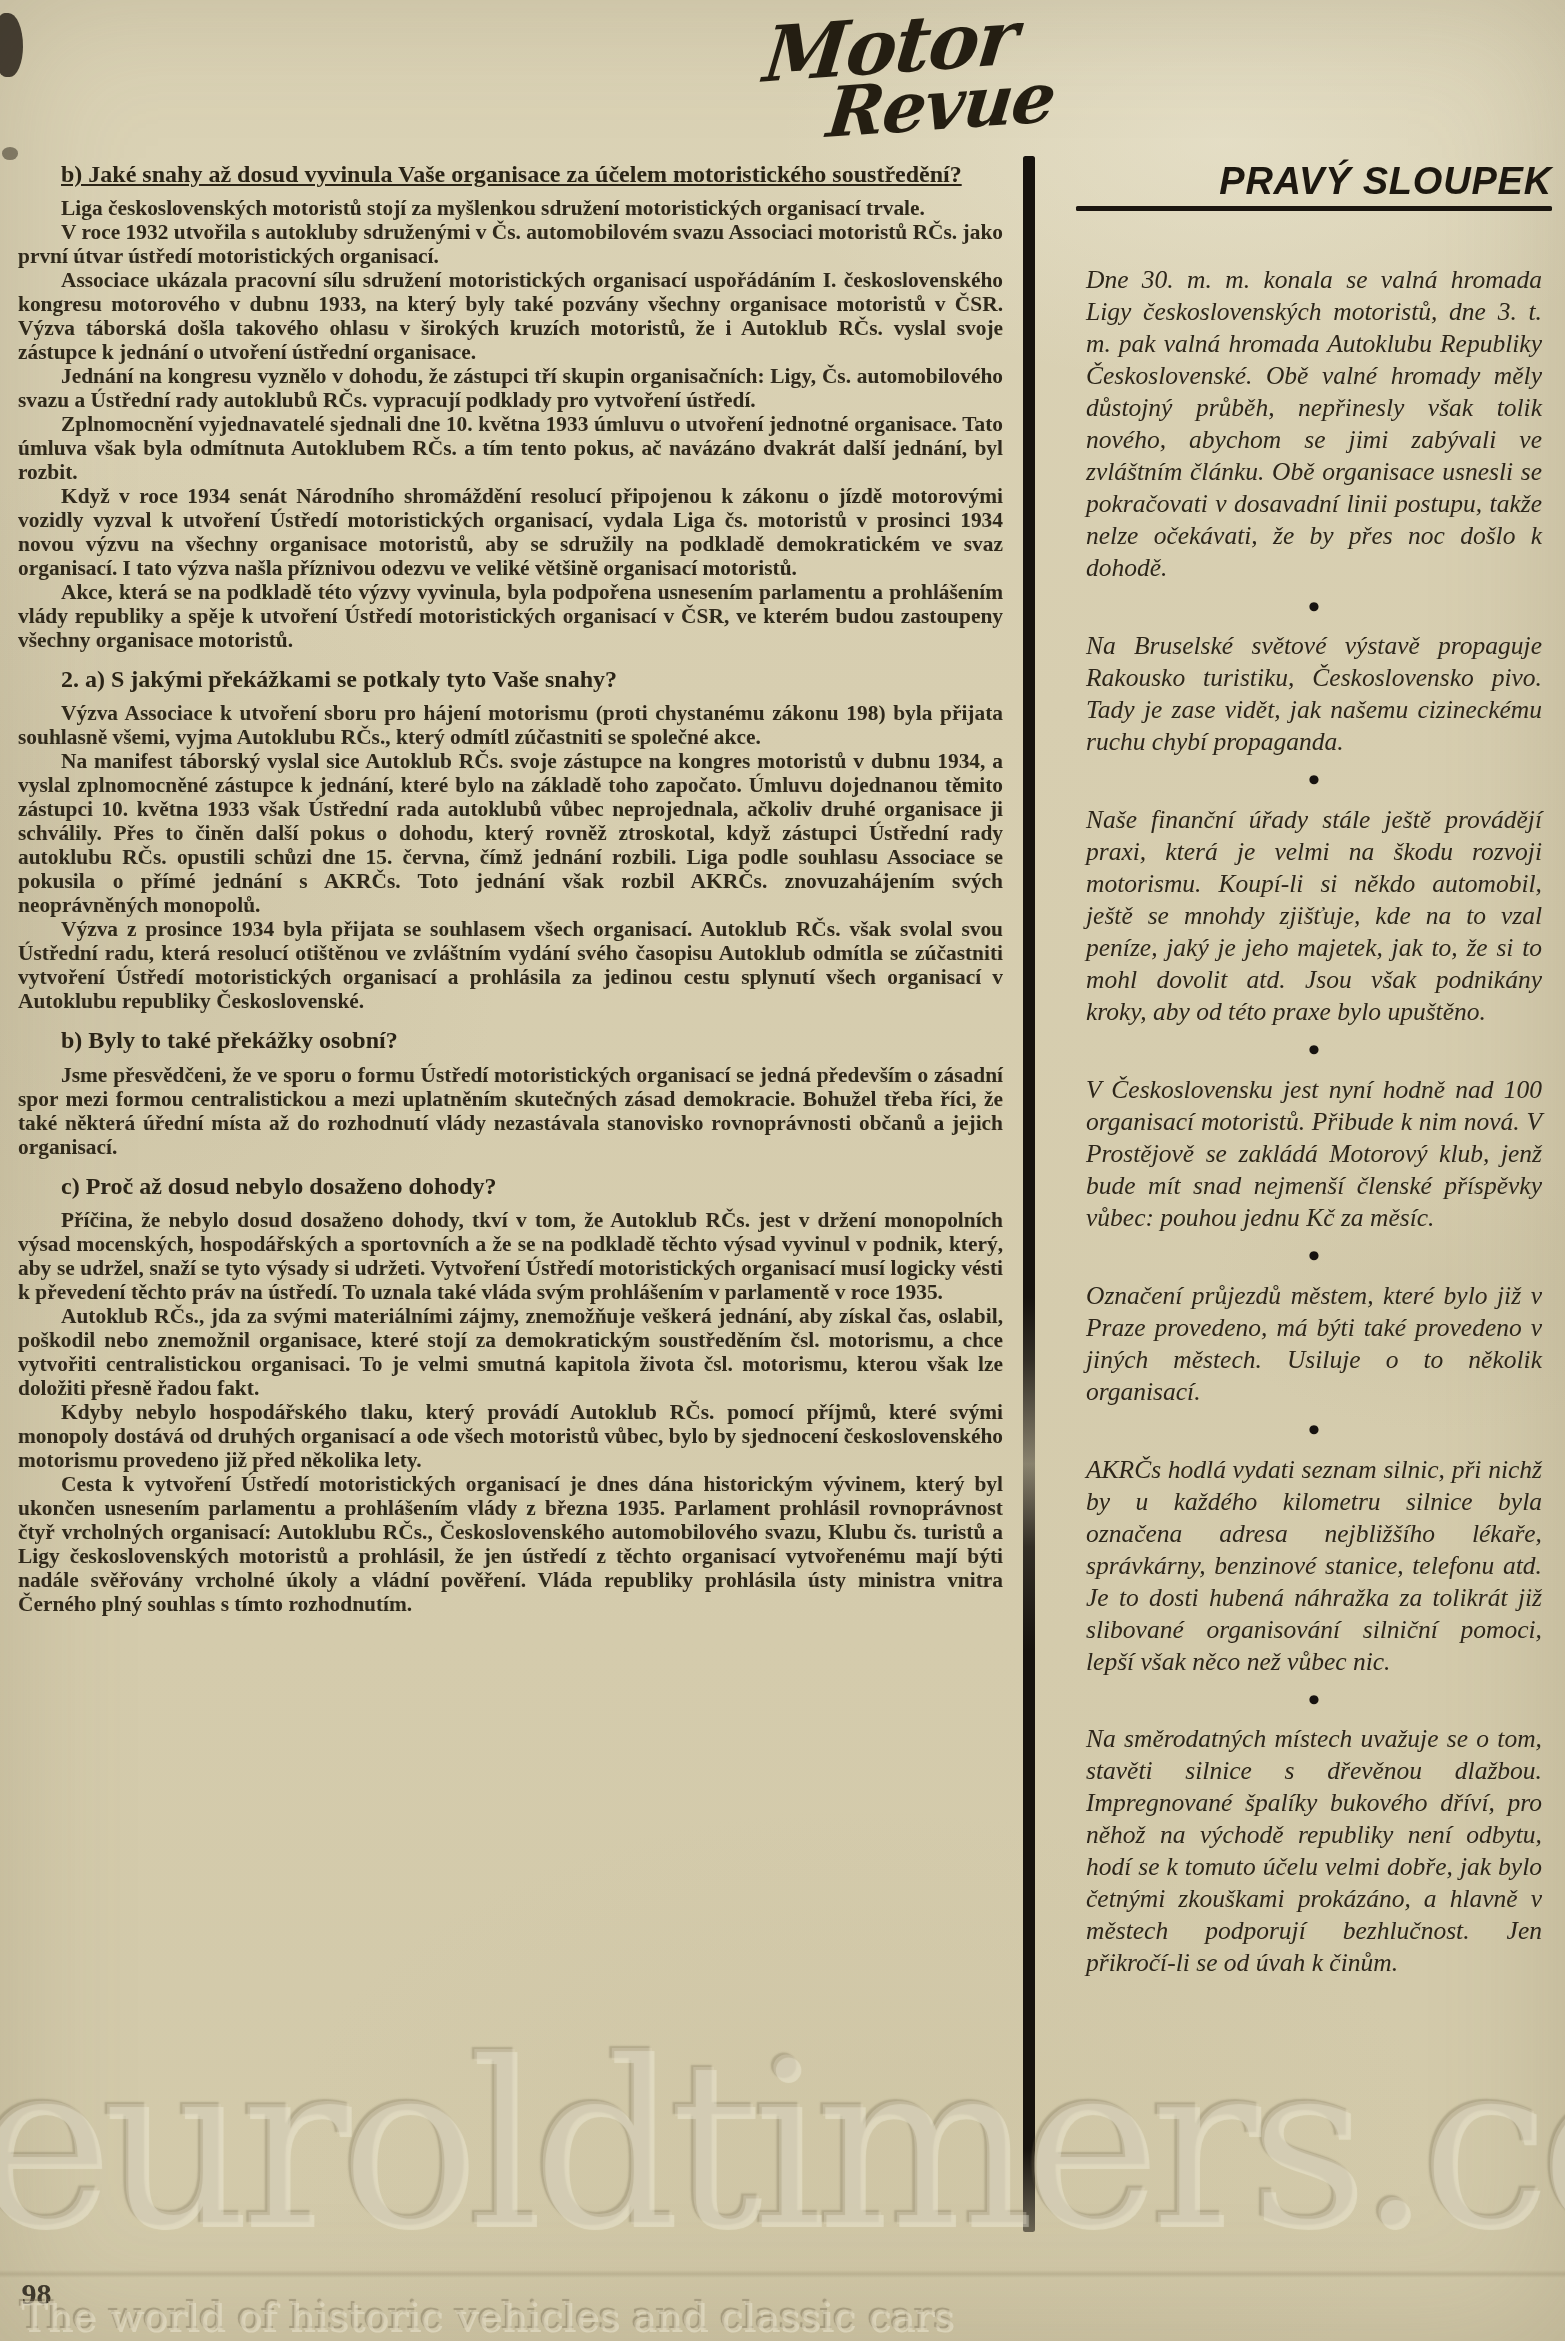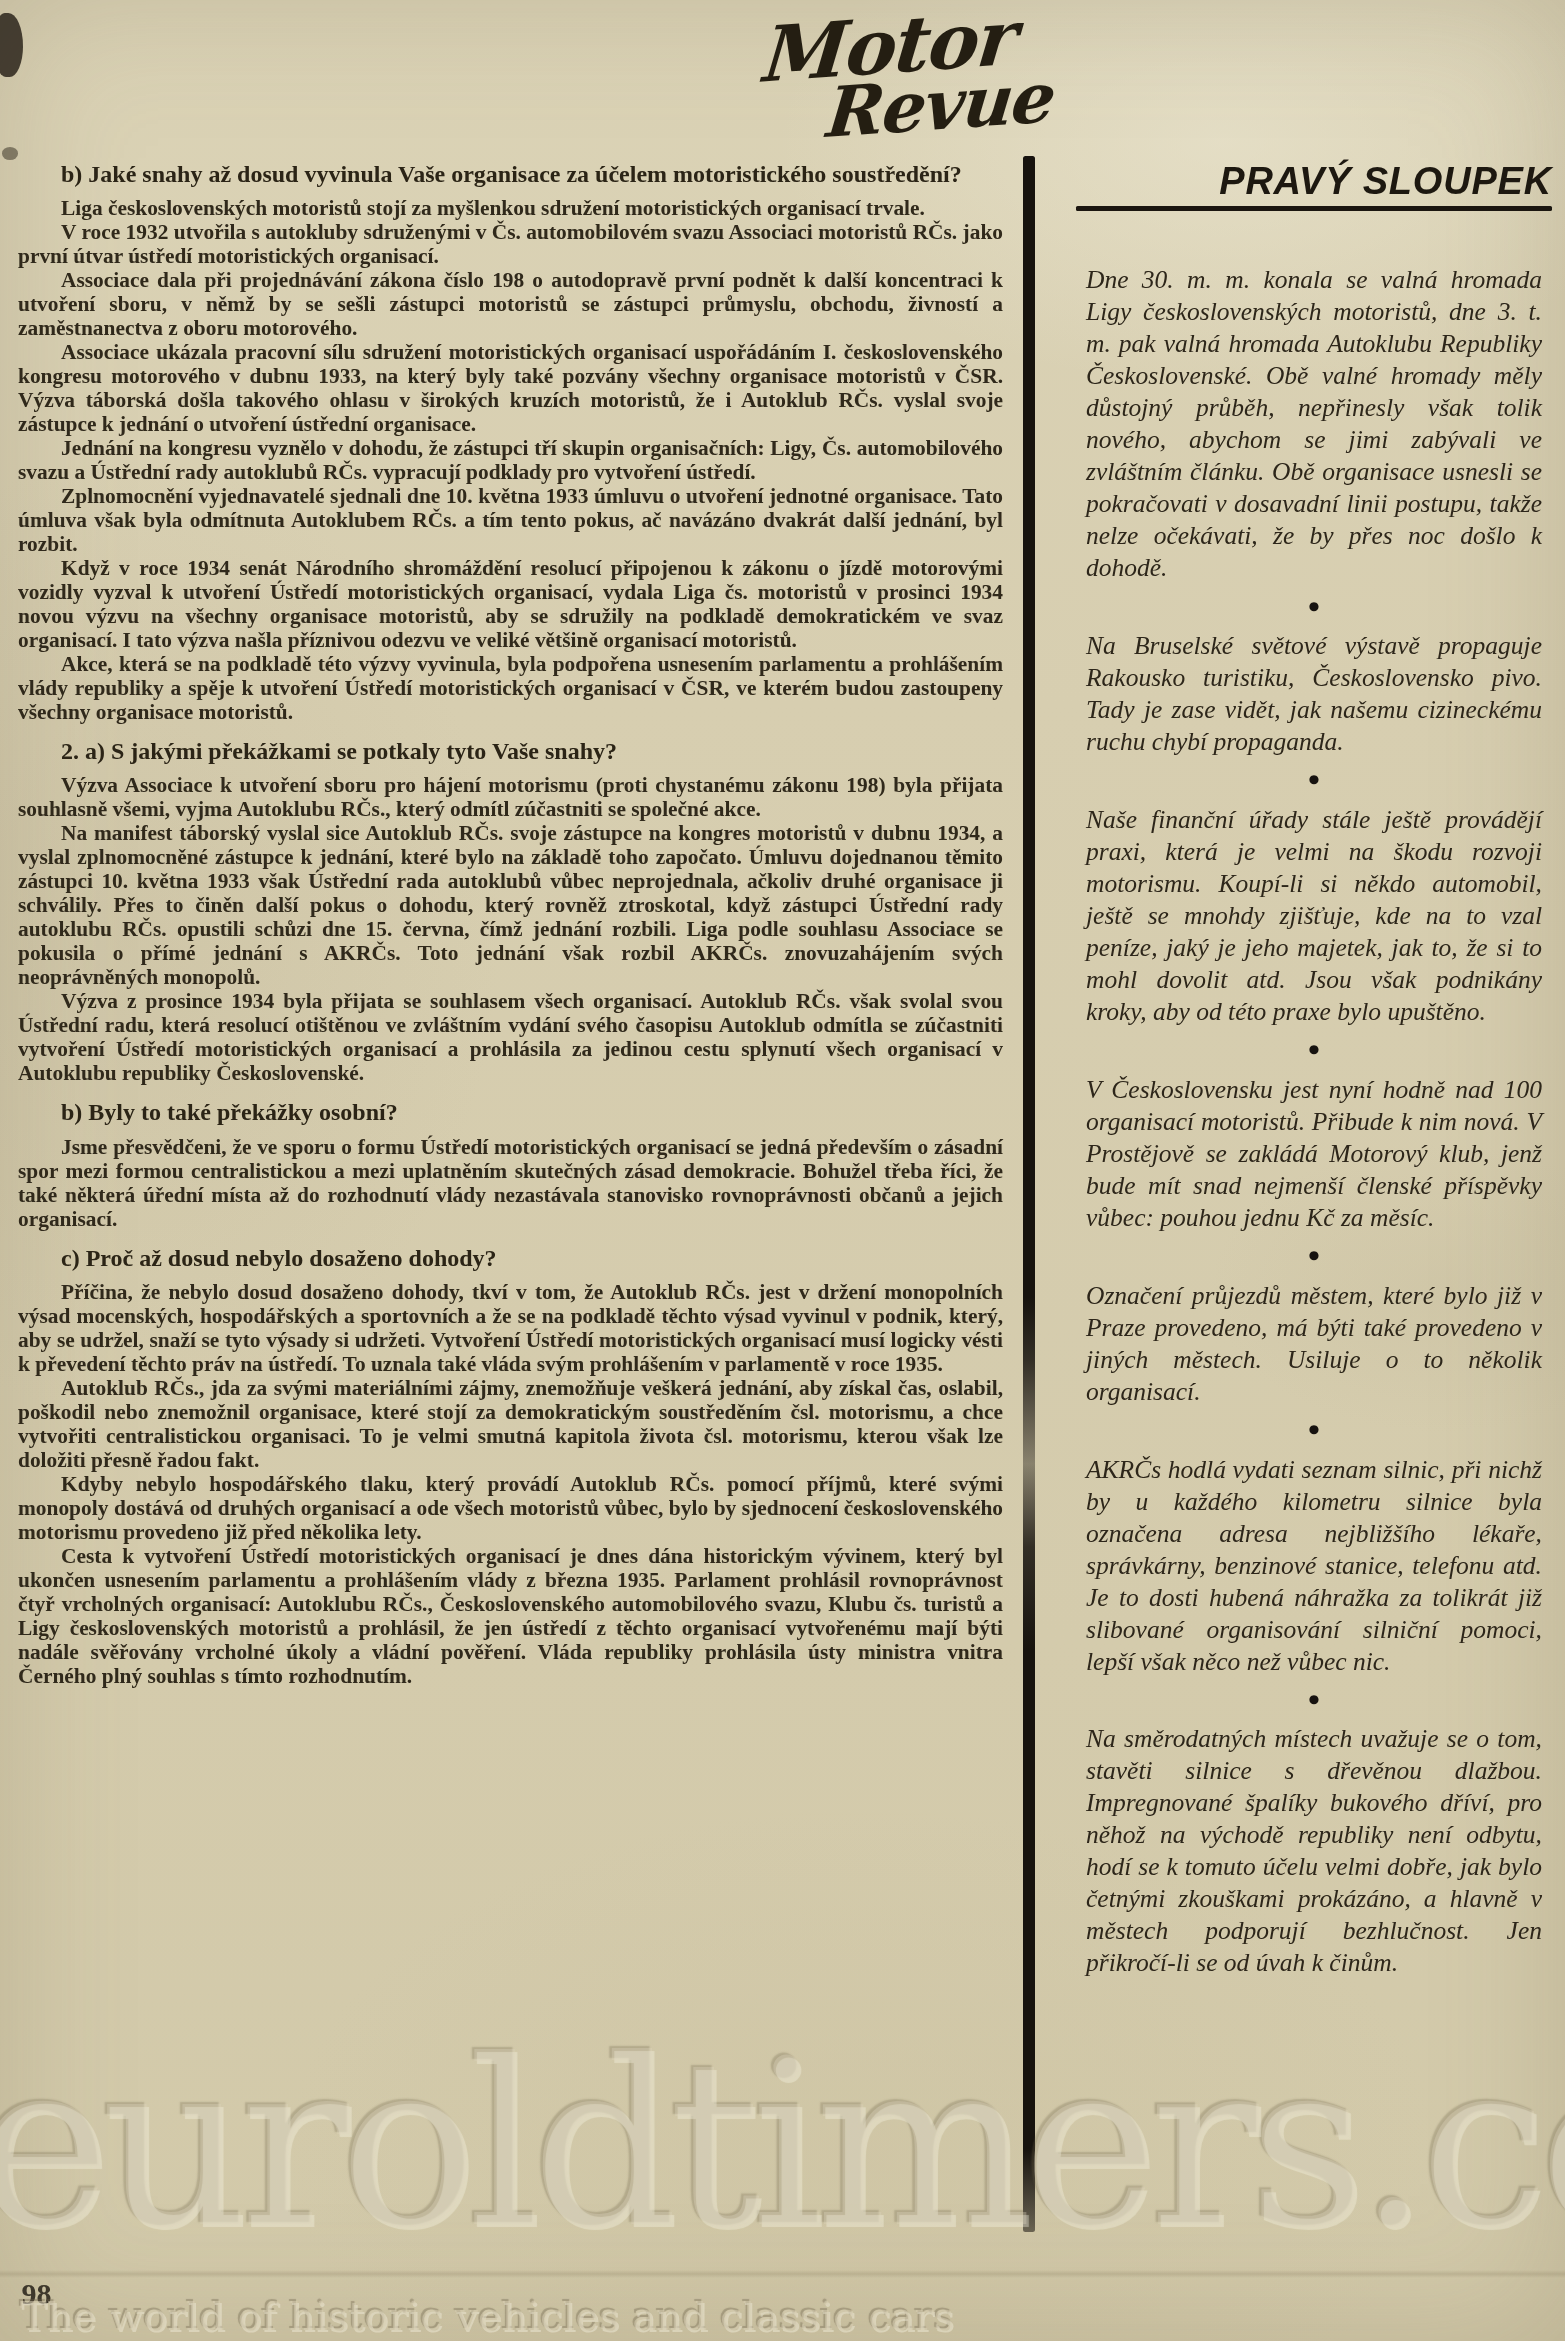--- a/index.html
+++ b/index.html
@@ -36,21 +36,21 @@
   .left-col{
     position:absolute;left:18px;top:160px;width:985px;
     font-size:21.4px;line-height:24px;font-weight:bold;color:#30291b;
     text-align:justify;
   }
   .left-col p{margin:0;text-indent:43px;}
   .left-col h2{
     font-size:24px;line-height:28px;margin:13px 0 8.2px 0;text-indent:43px;
     text-align:left;color:#2b2416;
   }
-  .left-col h2.first{margin-top:0;}
+  .left-col h2.first{margin-top:0;text-decoration:underline;}
 
   
   .divider{
     position:absolute;left:1023px;top:156px;width:11.5px;height:2076px;
     background:linear-gradient(180deg,
       #17130e 0%, #17130e 55%,
       rgba(23,19,14,.85) 58%,
       rgba(23,19,14,.40) 63%,
       rgba(23,19,14,.85) 67%,
       #17130e 72%, #17130e 96%, rgba(23,19,14,.55) 100%);
@@ -108,21 +108,20 @@
 
   <div class="logo">
     <div class="l1">Motor</div>
     <div class="l2">Revue</div>
   </div>
 
   <div class="left-col">
     <h2 class="first">b) Jaké snahy až dosud vyvinula Vaše organisace za účelem motoristického soustředění?</h2>
     <p>Liga československých motoristů stojí za myšlenkou sdružení motoristických organisací trvale.</p>
     <p>V roce 1932 utvořila s autokluby sdruženými v Čs. automobilovém svazu Associaci motoristů RČs. jako první útvar ústředí motoristických organisací.</p>
-    <p>Associace dala při projednávání zákona číslo 198 o autodopravě první podnět k další koncentraci k utvoření sboru, v němž by se sešli zástupci motoristů se zástupci průmyslu, obchodu, živností a zaměstnanectva z oboru motorového.</p>
     <p>Associace ukázala pracovní sílu sdružení motoristických organisací uspořádáním I. československého kongresu motorového v dubnu 1933, na který byly také pozvány všechny organisace motoristů v ČSR. Výzva táborská došla takového ohlasu v širokých kruzích motoristů, že i Autoklub RČs. vyslal svoje zástupce k jednání o utvoření ústřední organisace.</p>
     <p>Jednání na kongresu vyznělo v dohodu, že zástupci tří skupin organisačních: Ligy, Čs. automobilového svazu a Ústřední rady autoklubů RČs. vypracují podklady pro vytvoření ústředí.</p>
     <p>Zplnomocnění vyjednavatelé sjednali dne 10. května 1933 úmluvu o utvoření jednotné organisace. Tato úmluva však byla odmítnuta Autoklubem RČs. a tím tento pokus, ač navázáno dvakrát další jednání, byl rozbit.</p>
     <p>Když v roce 1934 senát Národního shromáždění resolucí připojenou k zákonu o jízdě motorovými vozidly vyzval k utvoření Ústředí motoristických organisací, vydala Liga čs. motoristů v prosinci 1934 novou výzvu na všechny organisace motoristů, aby se sdružily na podkladě demokratickém ve svaz organisací. I tato výzva našla příznivou odezvu ve veliké většině organisací motoristů.</p>
     <p>Akce, která se na podkladě této výzvy vyvinula, byla podpořena usnesením parlamentu a prohlášením vlády republiky a spěje k utvoření Ústředí motoristických organisací v ČSR, ve kterém budou zastoupeny všechny organisace motoristů.</p>
 
     <h2>2. a) S jakými překážkami se potkaly tyto Vaše snahy?</h2>
     <p>Výzva Associace k utvoření sboru pro hájení motorismu (proti chystanému zákonu 198) byla přijata souhlasně všemi, vyjma Autoklubu RČs., který odmítl zúčastniti se společné akce.</p>
     <p>Na manifest táborský vyslal sice Autoklub RČs. svoje zástupce na kongres motoristů v dubnu 1934, a vyslal zplnomocněné zástupce k jednání, které bylo na základě toho započato. Úmluvu dojednanou těmito zástupci 10. května 1933 však Ústřední rada autoklubů vůbec neprojednala, ačkoliv druhé organisace ji schválily. Přes to činěn další pokus o dohodu, který rovněž ztroskotal, když zástupci Ústřední rady autoklubu RČs. opustili schůzi dne 15. června, čímž jednání rozbili. Liga podle souhlasu Associace se pokusila o přímé jednání s AKRČs. Toto jednání však rozbil AKRČs. znovuzahájením svých neoprávněných monopolů.</p>
     <p>Výzva z prosince 1934 byla přijata se souhlasem všech organisací. Autoklub RČs. však svolal svou Ústřední radu, která resolucí otištěnou ve zvláštním vydání svého časopisu Autoklub odmítla se zúčastniti vytvoření Ústředí motoristických organisací a prohlásila za jedinou cestu splynutí všech organisací v Autoklubu republiky Československé.</p>

